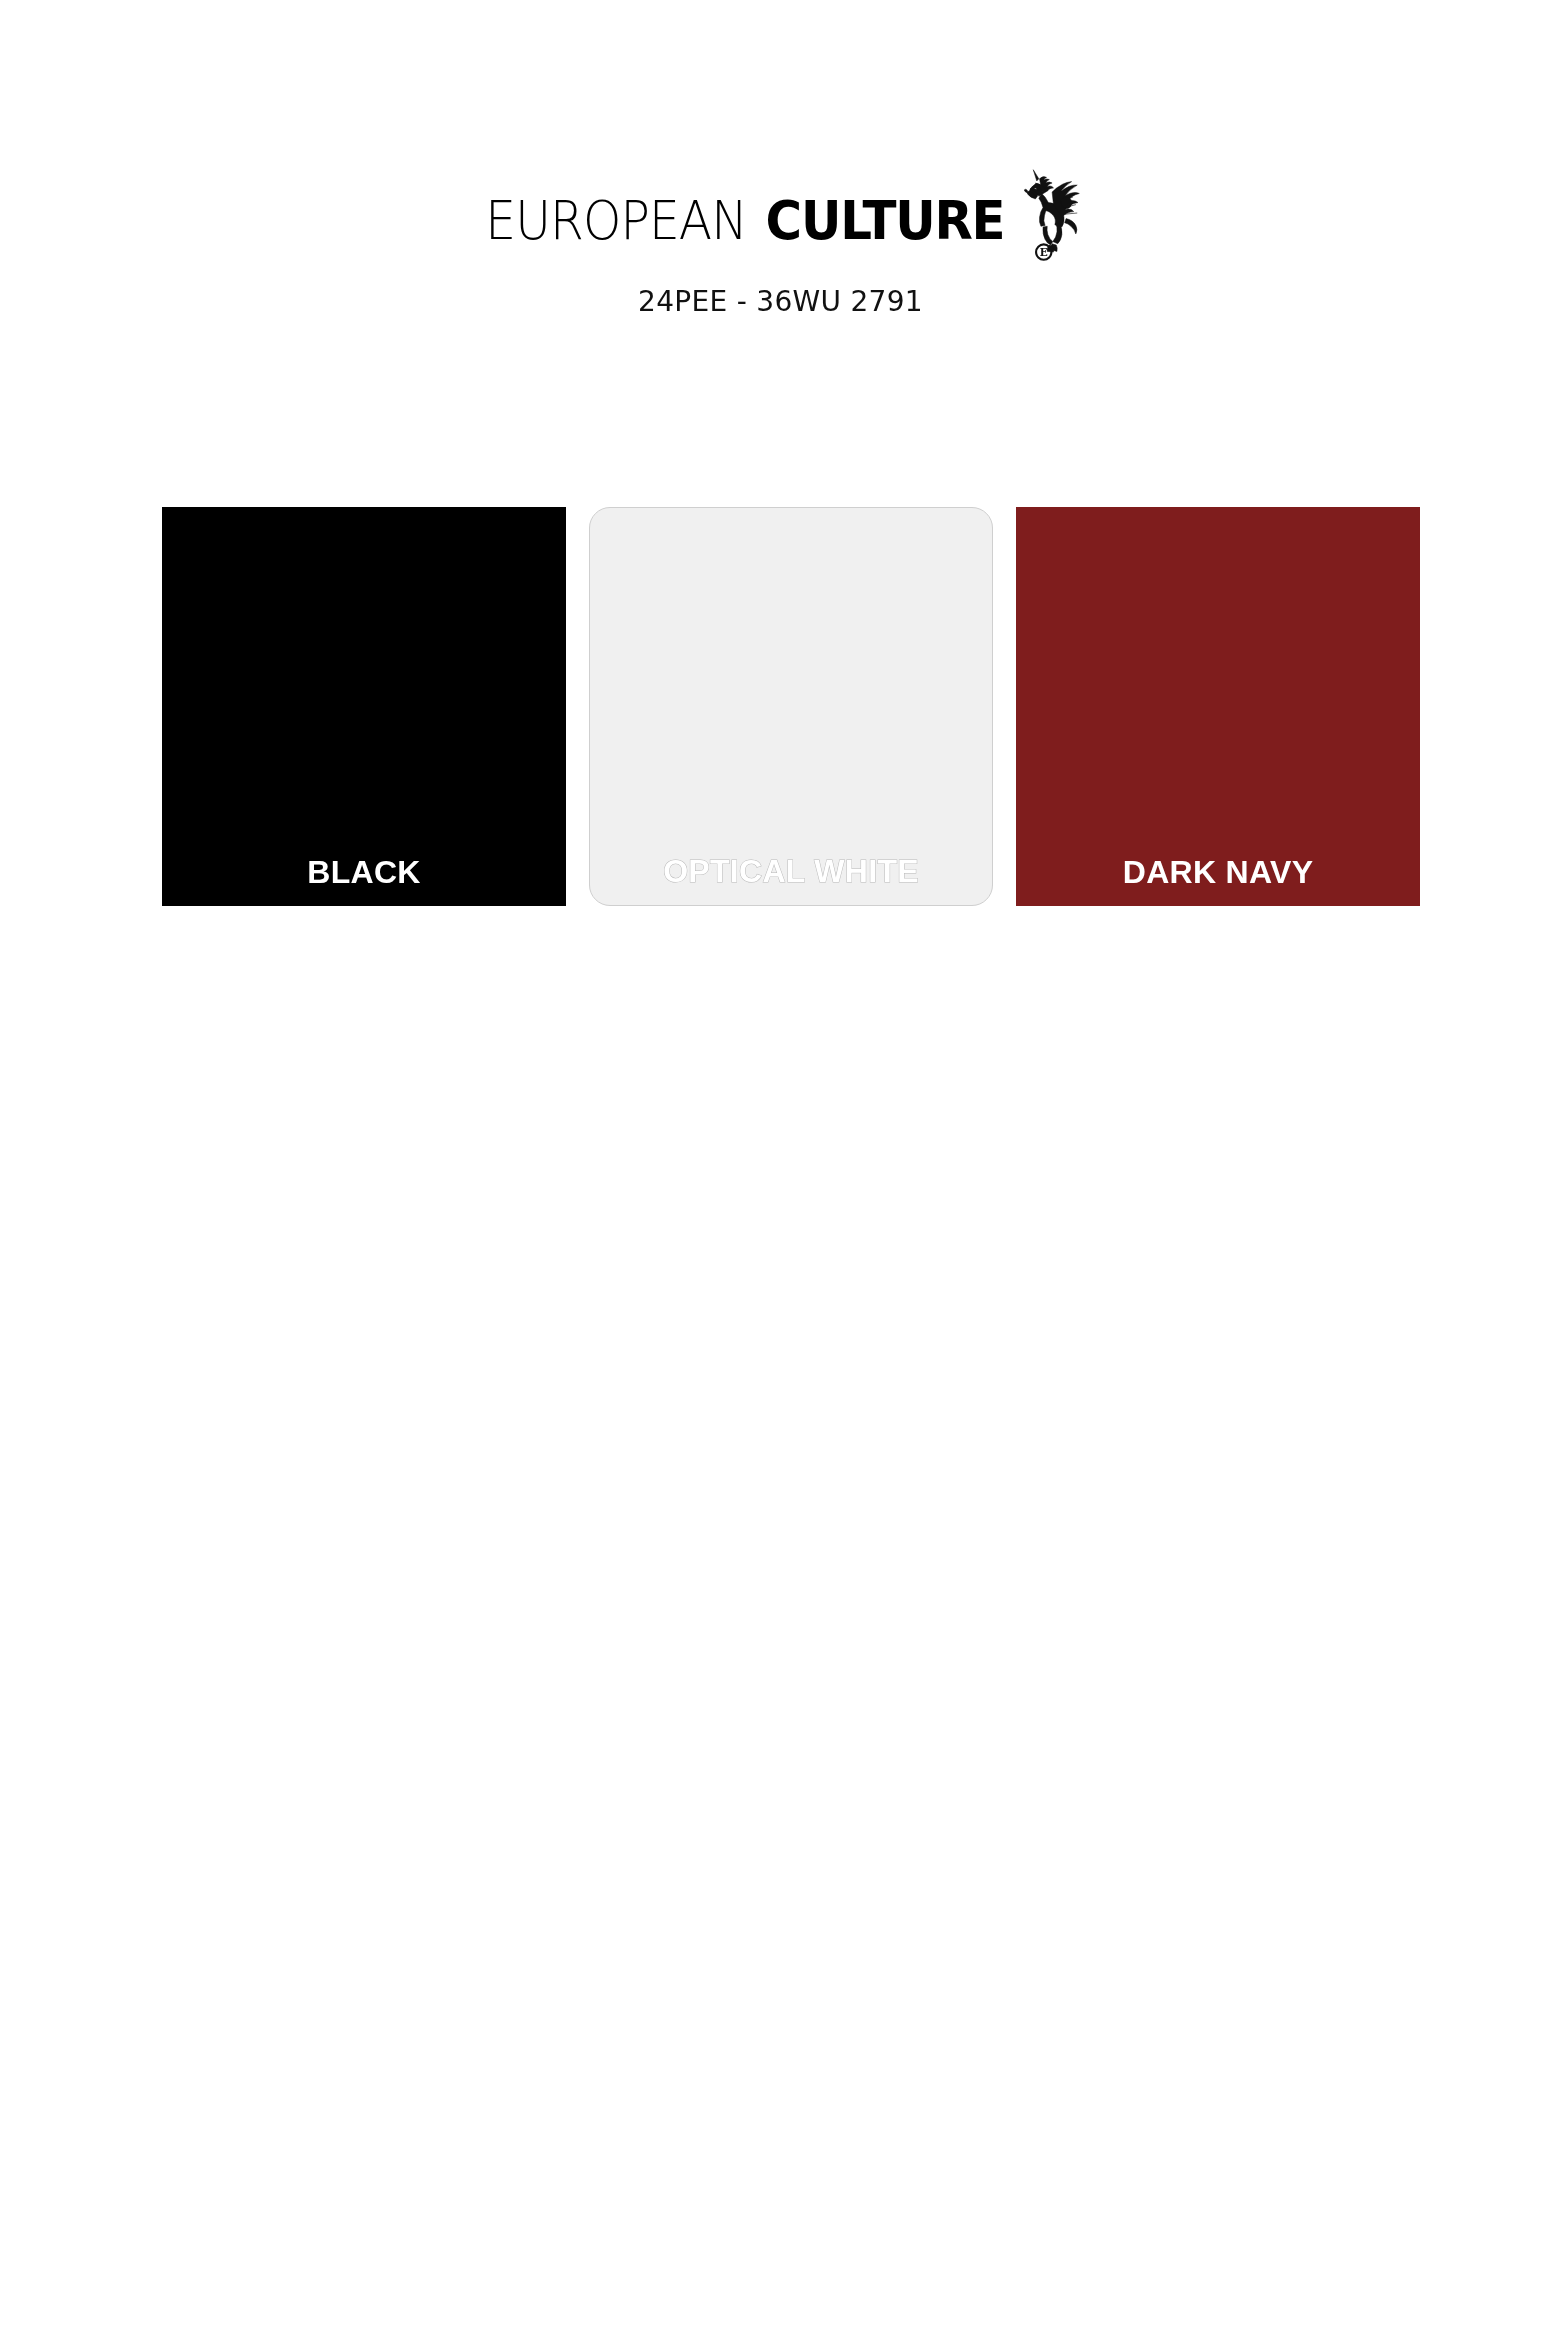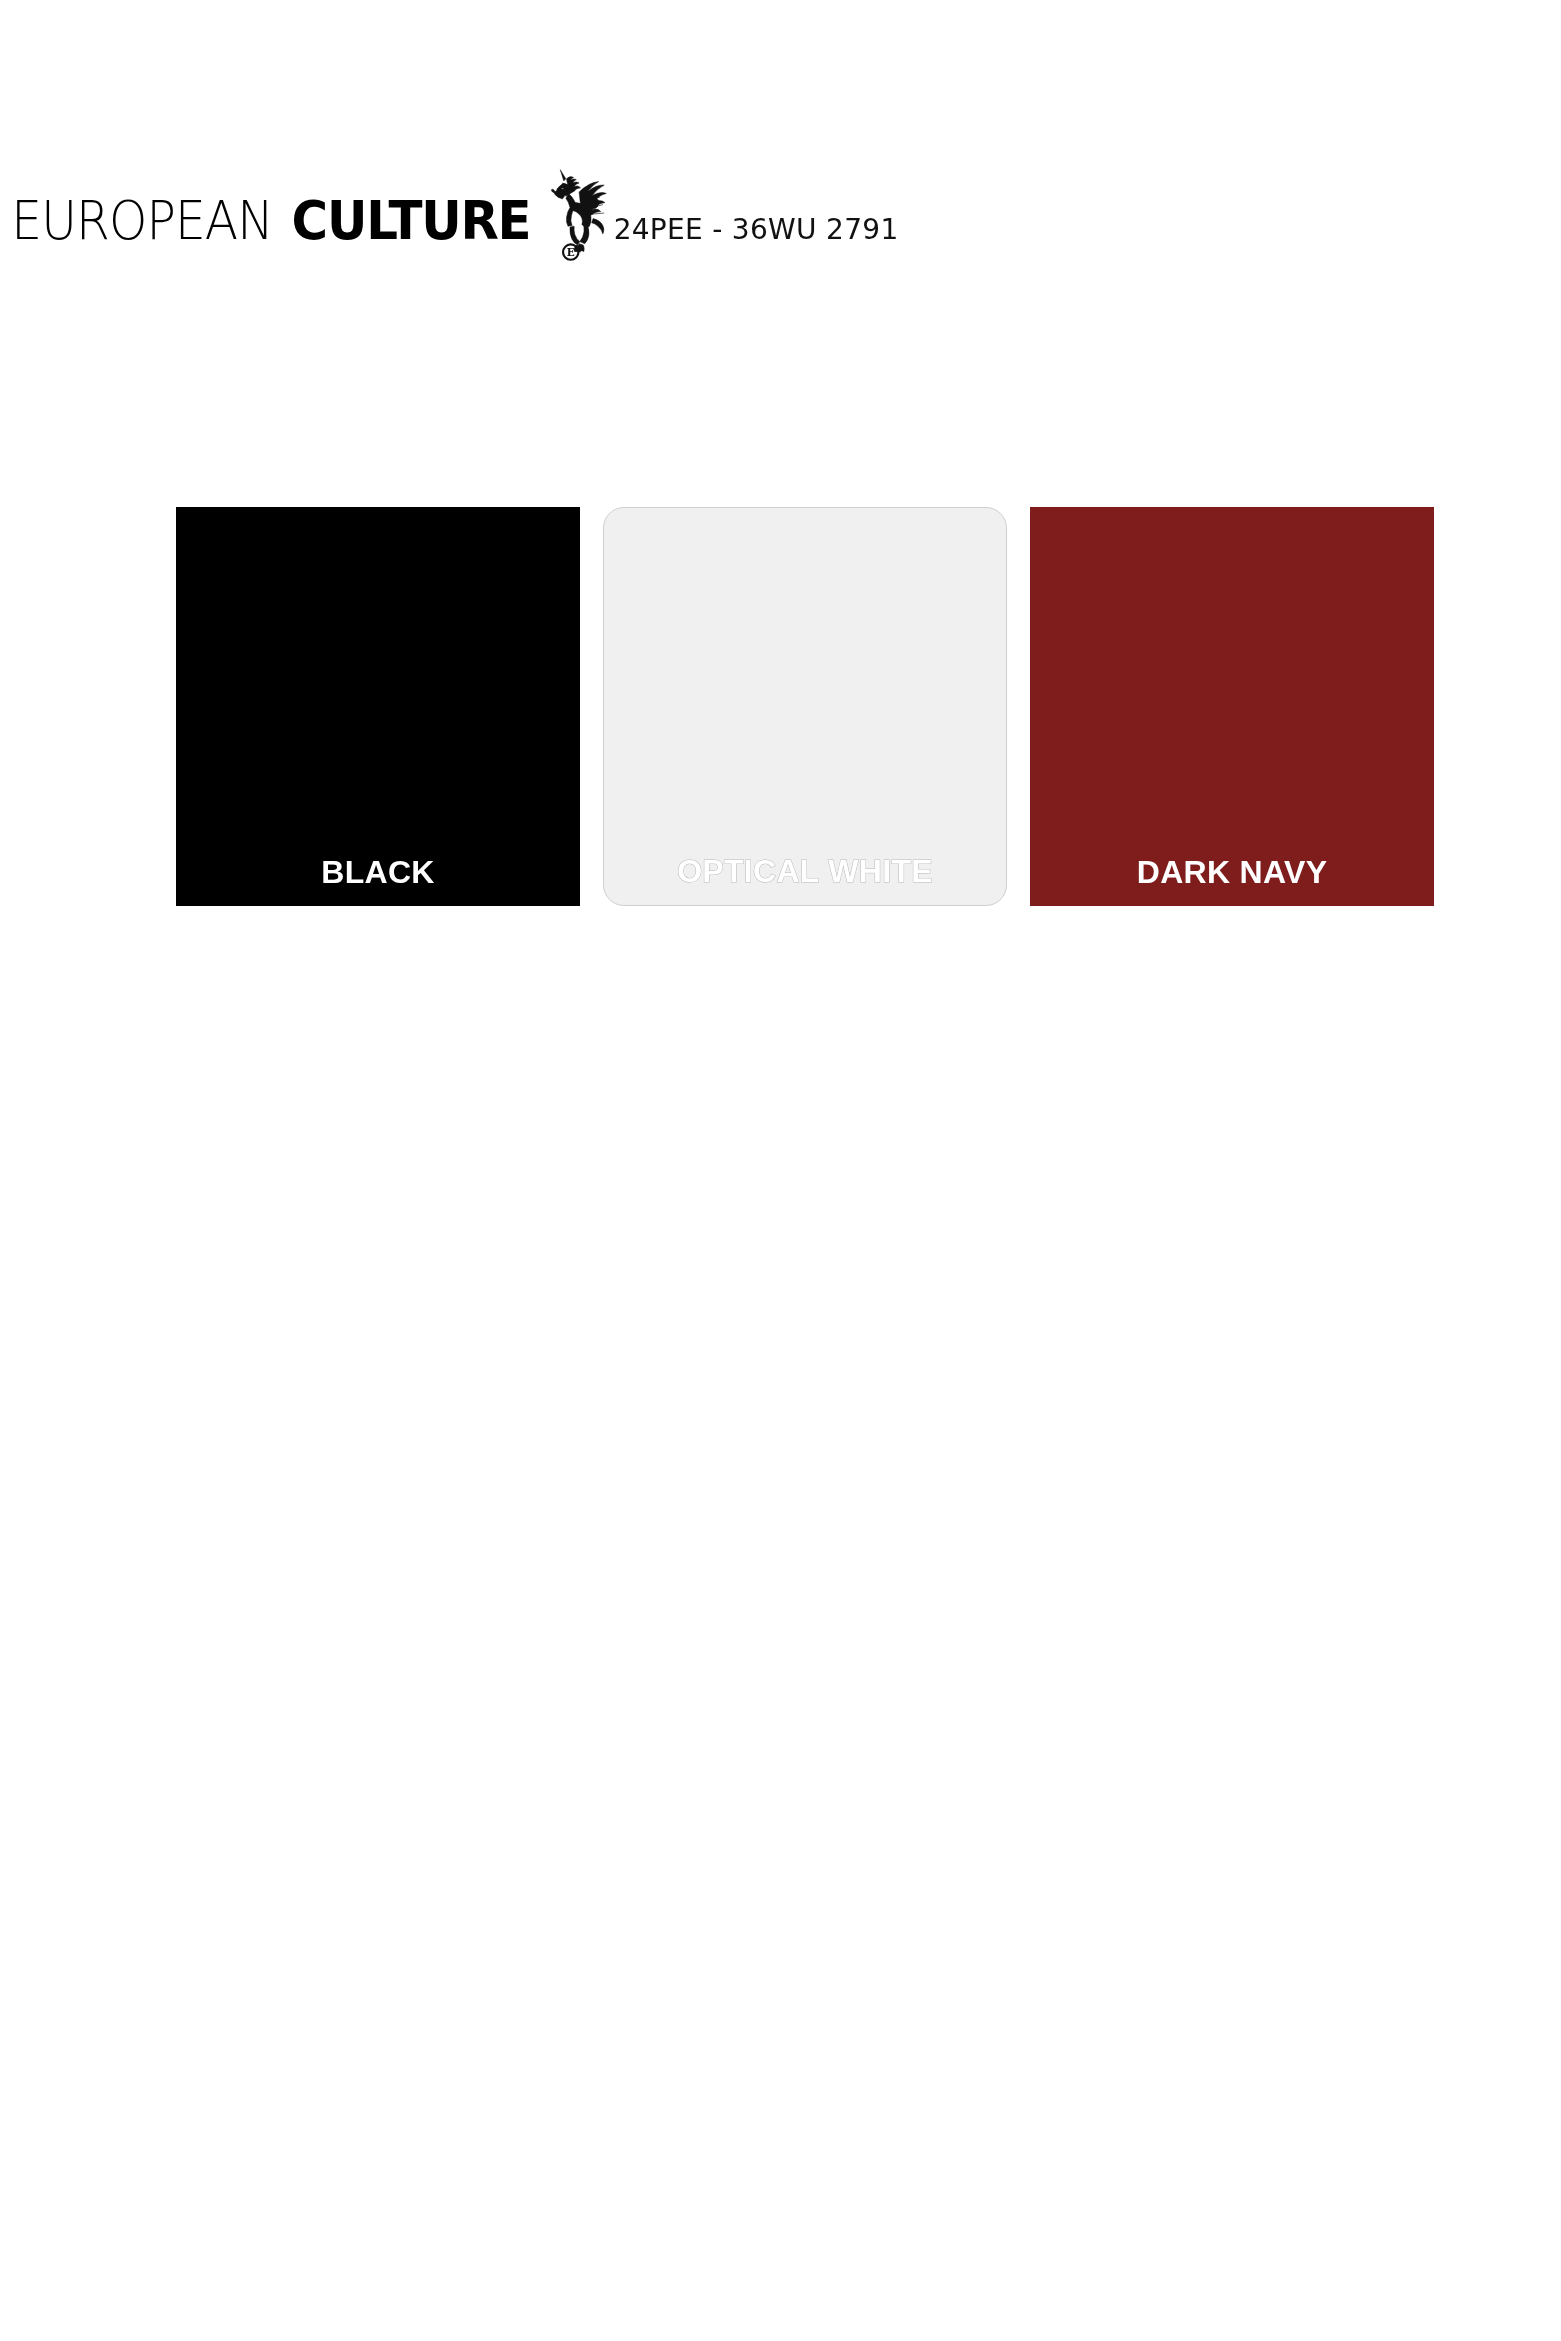--- a/index.html
+++ b/index.html
@@ -17,21 +17,21 @@
     position: relative;
     overflow: hidden;
   }
 
   
 
   .brand-header {
     width: 100%;
     padding-top: 174px;
     display: flex;
-    flex-direction: row;
+    flex-direction: column;
     align-items: center;
   }
 
   .brand-lockup {
     display: flex;
     align-items: flex-start;
     justify-content: center;
     height: 84px;
   }
 
@@ -84,21 +84,21 @@
     font-weight: 400;
     color: #111111;
     letter-spacing: 0.3px;
     text-align: center;
   }
 
   
 
   .swatch-row {
     position: absolute;
-    left: 176px;
+    left: 162px;
     top: 507px;
     display: flex;
     gap: 23px;
     align-items: center;
   }
 
   .swatch {
     width: 404px;
     height: 399px;
     position: relative;

